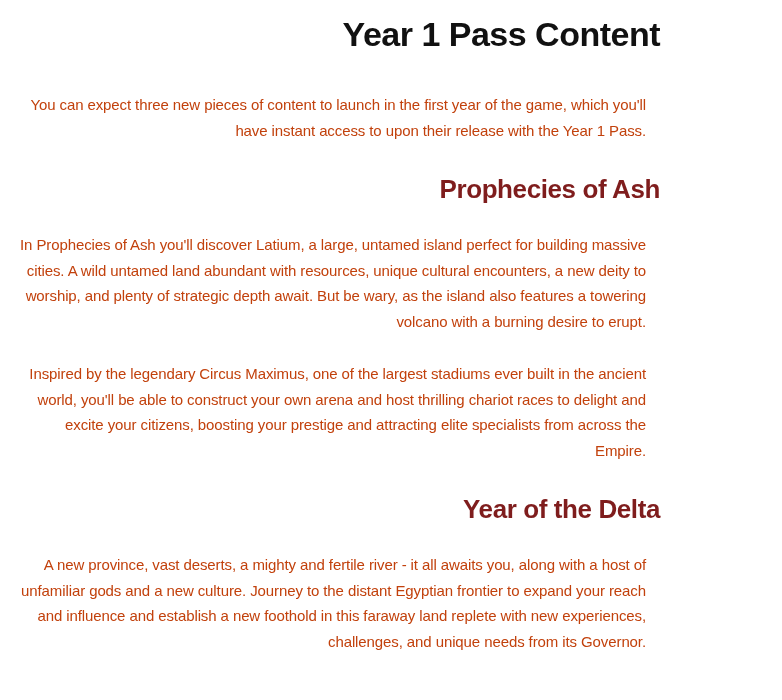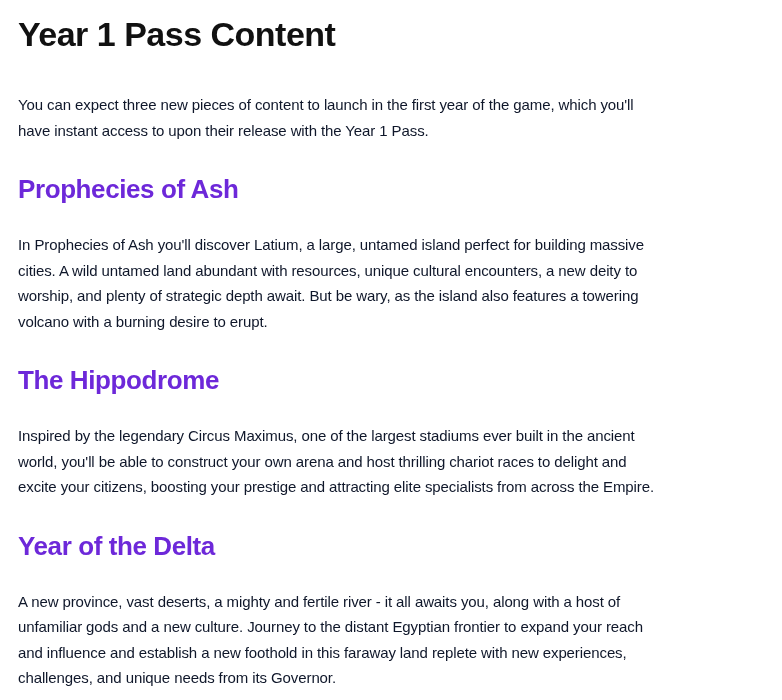--- a/index.html
+++ b/index.html
@@ -10,64 +10,64 @@
       font-family: "Liberation Sans", "DejaVu Sans", sans-serif;
     }
     body {
       width: 782px;
       height: 700px;
       overflow: hidden;
     }
     .page {
       width: 676px;
       padding: 0 16px 0 18px;
+      text-align: right;
     }
     .page-title {
       font-size: 34px;
       line-height: 41px;
       font-weight: 800;
       letter-spacing: -0.5px;
       color: #111111;
       margin: 14px 0 0 0;
     }
     .section-heading {
       font-size: 26px;
       line-height: 31px;
       font-weight: 800;
       letter-spacing: -0.4px;
-      color: #6d28d9;
+      color: #7f1d1d;
       margin: 31px 0 0 0;
     }
     .body-text {
       font-size: 15px;
       line-height: 25.5px;
       letter-spacing: -0.1px;
-      color: #0f172a;
-      margin: 27px 0 0 0;
+      color: #c2410c;
+      margin: 27px 14px 0 0;
     }
     .body-text.intro {
       margin-top: 37px;
     }
   </style>
 </head>
 <body>
 
 <main class="page">
 
   <h1 class="page-title">Year 1 Pass Content</h1>
 
   <p class="body-text intro">You can expect three new pieces of content to launch in the first year of the game, which you'll have instant access to upon their release with the Year 1 Pass.</p>
 
   <section>
     <h2 class="section-heading">Prophecies of Ash</h2>
     <p class="body-text">In Prophecies of Ash you'll discover Latium, a large, untamed island perfect for building massive cities. A wild untamed land abundant with resources, unique cultural encounters, a new deity to worship, and plenty of strategic depth await. But be wary, as the island also features a towering volcano with a burning desire to erupt.</p>
   </section>
 
   <section>
-    <h2 class="section-heading">The Hippodrome</h2>
     <p class="body-text">Inspired by the legendary Circus Maximus, one of the largest stadiums ever built in the ancient world, you'll be able to construct your own arena and host thrilling chariot races to delight and excite your citizens, boosting your prestige and attracting elite specialists from across the Empire.</p>
   </section>
 
   <section>
     <h2 class="section-heading">Year of the Delta</h2>
     <p class="body-text">A new province, vast deserts, a mighty and fertile river - it all awaits you, along with a host of unfamiliar gods and a new culture. Journey to the distant Egyptian frontier to expand your reach and influence and establish a new foothold in this faraway land replete with new experiences, challenges, and unique needs from its Governor.</p>
   </section>
 
 </main>
 

